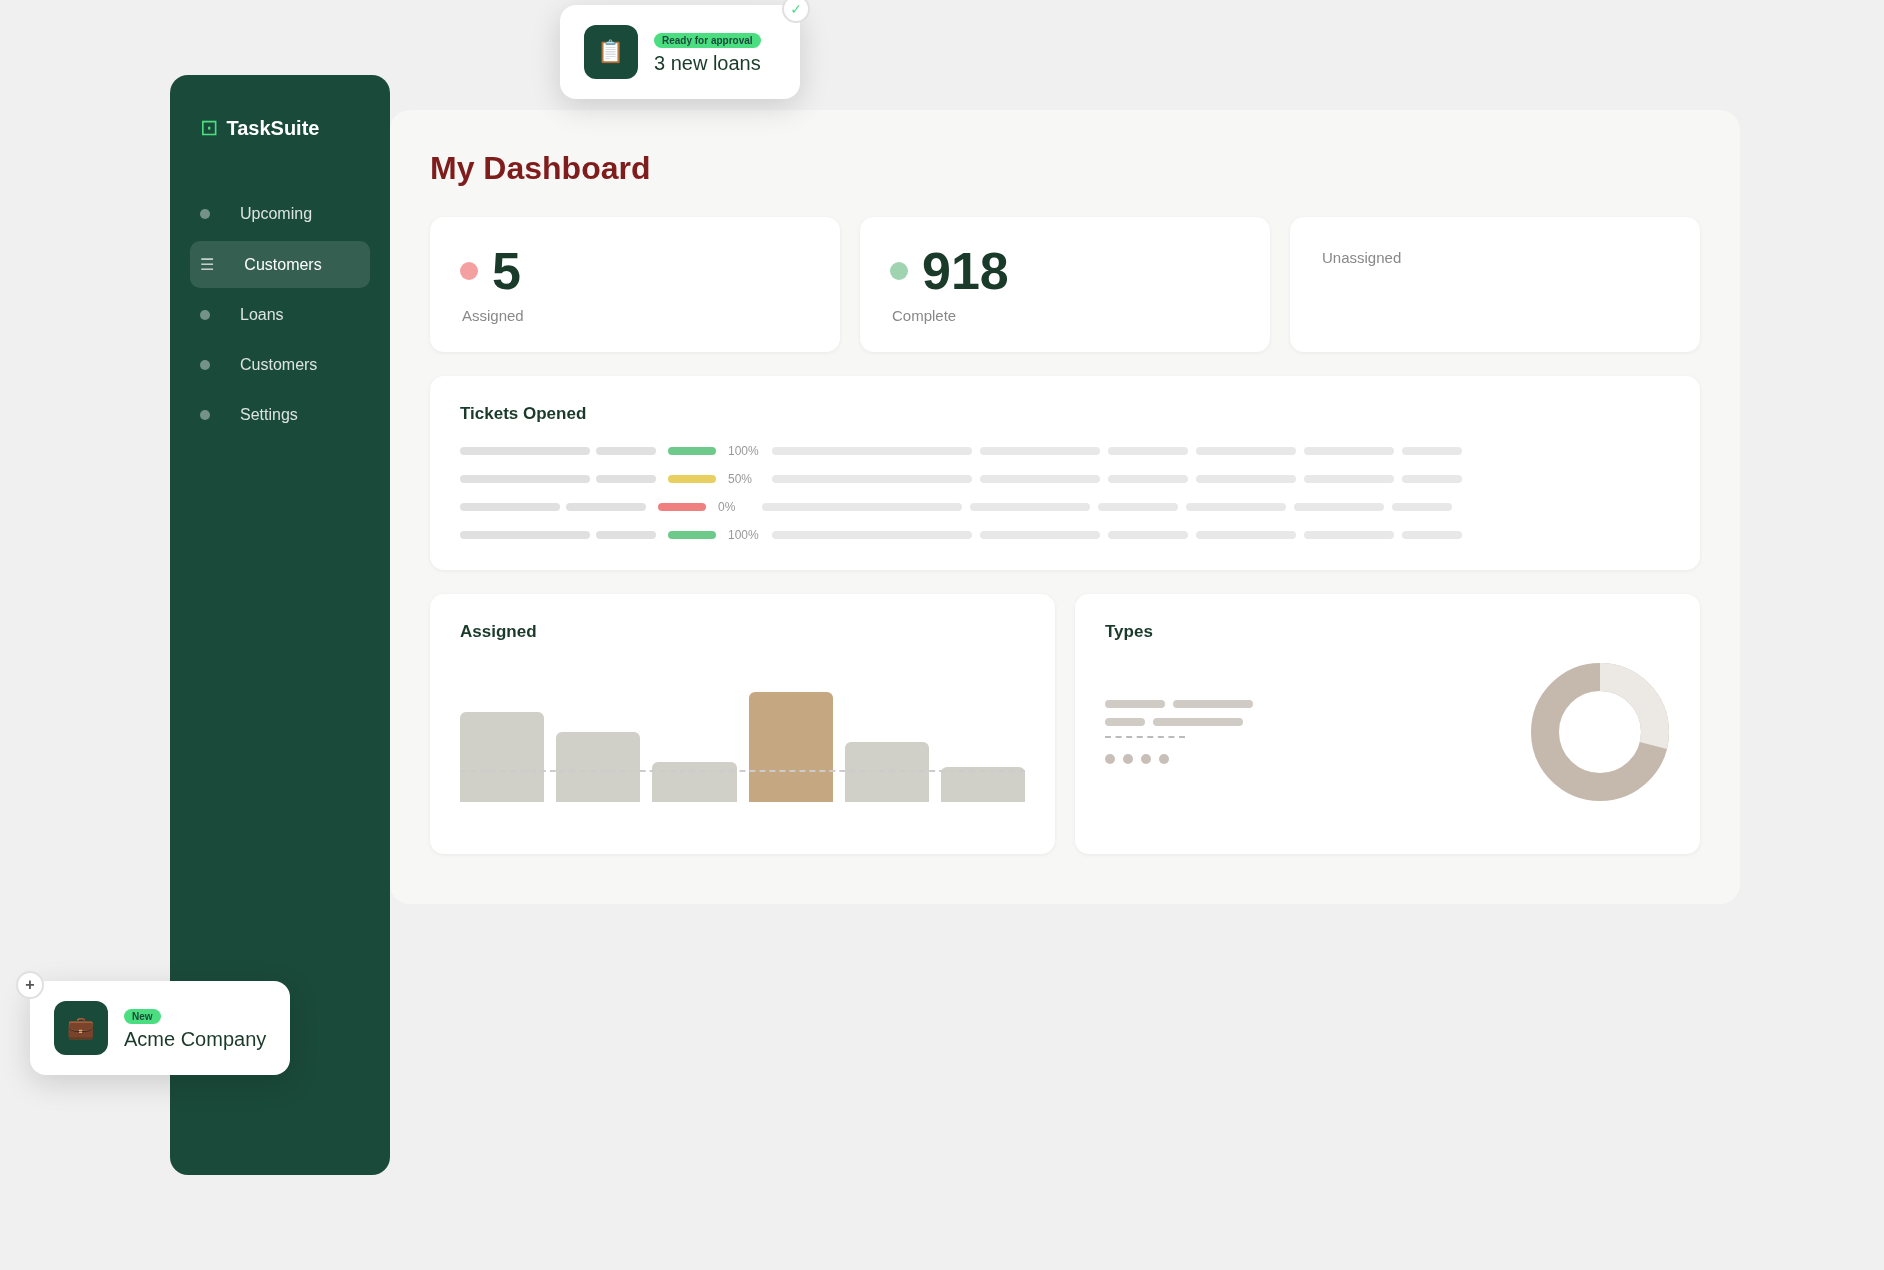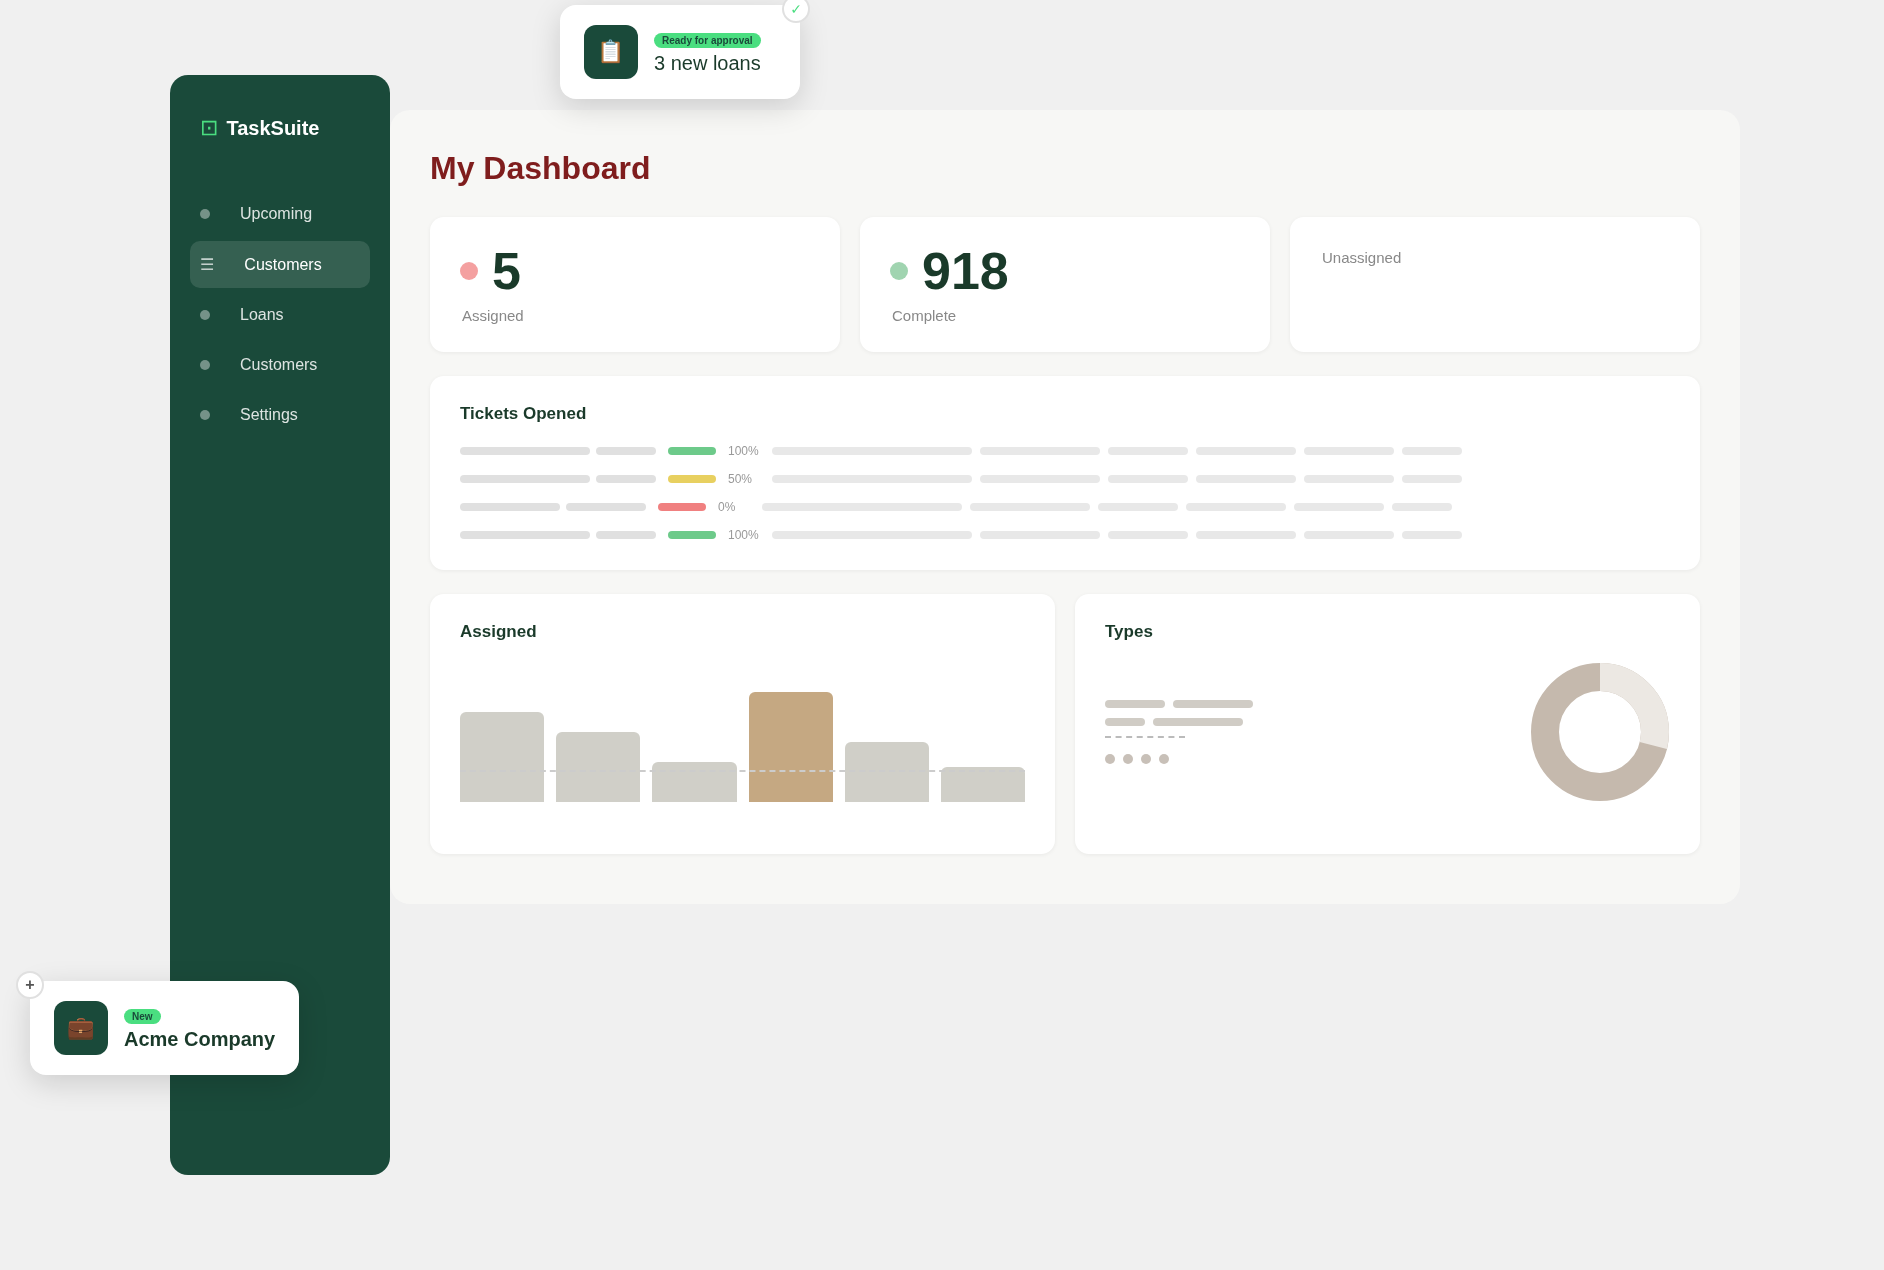--- a/index.html
+++ b/index.html
@@ -365,21 +365,21 @@
       color: #1a4a3a;
       font-size: 10px;
       font-weight: 700;
       padding: 2px 8px;
       border-radius: 20px;
       display: inline-block;
       margin-bottom: 4px;
     }
     .acme-title {
       font-size: 20px;
-      font-weight: 700;
+      font-weight: 400;
       color: #1a3a2a;
     }
     .add-badge {
       position: absolute;
       top: -10px;
       left: -14px;
       width: 28px;
       height: 28px;
       border-radius: 50%;
       background: #fff;

